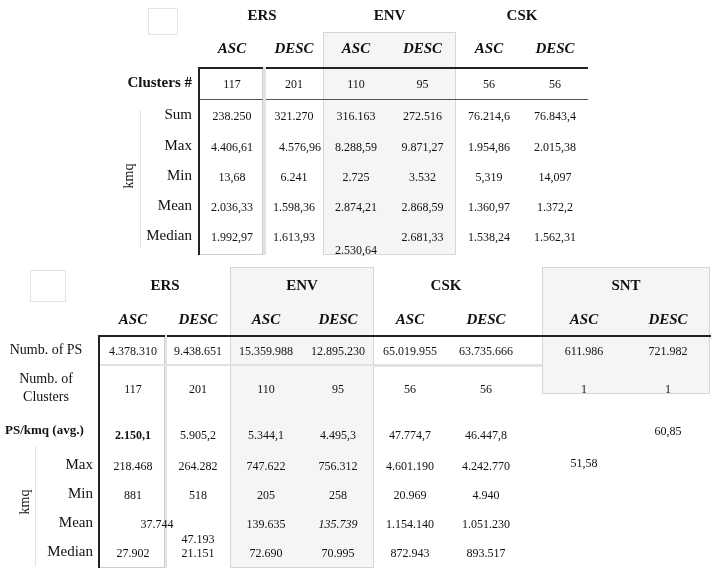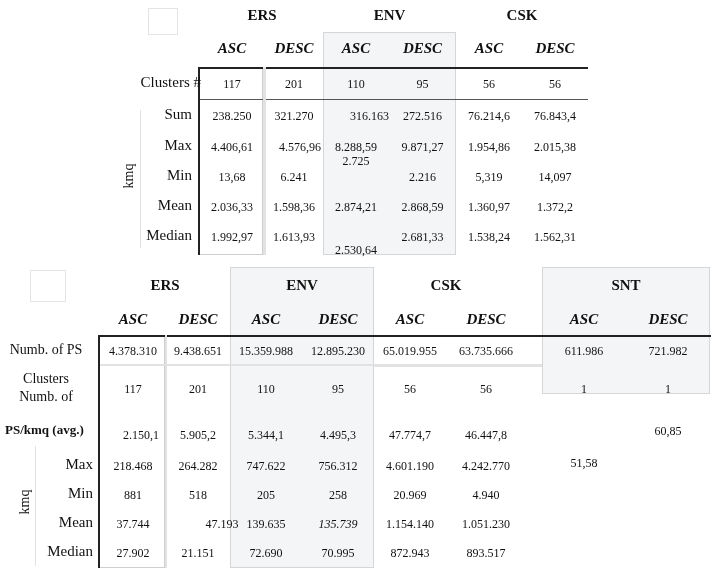--- a/index.html
+++ b/index.html
@@ -35,55 +35,55 @@
   <div class="sub" style="left:323px;top:40px;width:66px;">ASC</div>
   <div class="sub" style="left:389px;top:40px;width:67px;">DESC</div>
   <div class="sub" style="left:456px;top:40px;width:66px;">ASC</div>
   <div class="sub" style="left:522px;top:40px;width:66px;">DESC</div>
 
   <div class="hline" style="left:199px;top:67px;width:389px;border-top:2px solid #222;"></div>
   <div class="hline" style="left:199px;top:99px;width:389px;border-top:1.5px solid #555;"></div>
   <div class="vline" style="left:198px;top:67px;height:188px;border-left:2px solid #222;"></div>
   <div class="vline" style="left:263px;top:67px;height:188px;border-left:3px solid #e2e2e2;"></div>
 
-  <div class="rowlbl" style="left:109px;top:74px;width:92px;font-weight:normal;">Clusters #</div>
+  <div class="rowlbl" style="left:100px;top:74px;width:92px;font-weight:bold;">Clusters #</div>
   <div class="cell" style="left:200px;top:77px;width:64px;">117</div>
   <div class="cell" style="left:264px;top:77px;width:60px;">201</div>
   <div class="cell" style="left:323px;top:77px;width:66px;">110</div>
   <div class="cell" style="left:389px;top:77px;width:67px;">95</div>
   <div class="cell" style="left:456px;top:77px;width:66px;">56</div>
   <div class="cell" style="left:522px;top:77px;width:66px;">56</div>
 
   <div class="vline" style="left:140px;top:110px;height:138px;border-left:1px solid #e2e2e2;"></div>
   <div class="vert" style="left:109px;top:168px;width:40px;text-align:center;">kmq</div>
 
   <div>
     <div class="rowlbl" style="left:100px;top:106px;width:92px;">Sum</div>
     <div class="cell" style="left:200px;top:109px;width:64px;">238.250</div>
     <div class="cell" style="left:264px;top:109px;width:60px;">321.270</div>
-    <div class="cell" style="left:323px;top:109px;width:66px;text-align:right;">316.163</div>
+    <div class="cell" style="left:323px;top:109px;width:66px;">316.163</div>
     <div class="cell" style="left:389px;top:109px;width:67px;">272.516</div>
     <div class="cell" style="left:456px;top:109px;width:66px;">76.214,6</div>
     <div class="cell" style="left:522px;top:109px;width:66px;">76.843,4</div>
   </div>
   <div>
     <div class="rowlbl" style="left:100px;top:137px;width:92px;">Max</div>
     <div class="cell" style="left:200px;top:140px;width:64px;">4.406,61</div>
     <div class="cell" style="left:264px;top:140px;width:72px;">4.576,96</div>
     <div class="cell" style="left:323px;top:140px;width:66px;">8.288,59</div>
     <div class="cell" style="left:389px;top:140px;width:67px;">9.871,27</div>
     <div class="cell" style="left:456px;top:140px;width:66px;">1.954,86</div>
     <div class="cell" style="left:522px;top:140px;width:66px;">2.015,38</div>
   </div>
   <div>
     <div class="rowlbl" style="left:100px;top:167px;width:92px;">Min</div>
     <div class="cell" style="left:200px;top:170px;width:64px;">13,68</div>
     <div class="cell" style="left:264px;top:170px;width:60px;">6.241</div>
-    <div class="cell" style="left:323px;top:154px;width:66px;">2.725</div>
-    <div class="cell" style="left:389px;top:170px;width:67px;">2.216</div>
+    <div class="cell" style="left:323px;top:170px;width:66px;">2.725</div>
+    <div class="cell" style="left:389px;top:170px;width:67px;">3.532</div>
     <div class="cell" style="left:456px;top:170px;width:66px;">5,319</div>
     <div class="cell" style="left:522px;top:170px;width:66px;">14,097</div>
   </div>
   <div>
     <div class="rowlbl" style="left:100px;top:197px;width:92px;">Mean</div>
     <div class="cell" style="left:200px;top:200px;width:64px;">2.036,33</div>
     <div class="cell" style="left:264px;top:200px;width:60px;">1.598,36</div>
     <div class="cell" style="left:323px;top:200px;width:66px;">2.874,21</div>
     <div class="cell" style="left:389px;top:200px;width:67px;">2.868,59</div>
     <div class="cell" style="left:456px;top:200px;width:66px;">1.360,97</div>
@@ -132,34 +132,34 @@
   <div class="cell" style="left:100px;top:344px;width:66px;">4.378.310</div>
   <div class="cell" style="left:166px;top:344px;width:64px;">9.438.651</div>
   <div class="cell" style="left:230px;top:344px;width:72px;">15.359.988</div>
   <div class="cell" style="left:302px;top:344px;width:72px;">12.895.230</div>
   <div class="cell" style="left:374px;top:344px;width:72px;">65.019.955</div>
   <div class="cell" style="left:446px;top:344px;width:80px;">63.735.666</div>
   <div class="cell" style="left:542px;top:344px;width:84px;">611.986</div>
   <div class="cell" style="left:626px;top:344px;width:84px;">721.982</div>
 
   <div class="rowlbl" style="left:0px;top:370px;width:92px;font-size:14px;text-align:center;line-height:18px;">
+    <div>Numb. of</div>
     <div>Clusters</div>
-    <div>Numb. of</div>
   </div>
   <div class="cell" style="left:100px;top:382px;width:66px;">117</div>
   <div class="cell" style="left:166px;top:382px;width:64px;">201</div>
   <div class="cell" style="left:230px;top:382px;width:72px;">110</div>
   <div class="cell" style="left:302px;top:382px;width:72px;">95</div>
   <div class="cell" style="left:374px;top:382px;width:72px;">56</div>
   <div class="cell" style="left:446px;top:382px;width:80px;">56</div>
   <div class="cell" style="left:542px;top:382px;width:84px;">1</div>
   <div class="cell" style="left:626px;top:382px;width:84px;">1</div>
 
   <div class="abs" style="left:5px;top:422px;width:95px;font-size:13px;font-weight:bold;">PS/kmq (avg.)</div>
-  <div class="cell" style="left:108px;top:428px;width:66px;">2.150,1</div>
+  <div class="cell" style="left:100px;top:428px;width:66px;font-weight:bold;">2.150,1</div>
   <div class="cell" style="left:166px;top:428px;width:64px;">5.905,2</div>
   <div class="cell" style="left:230px;top:428px;width:72px;">5.344,1</div>
   <div class="cell" style="left:302px;top:428px;width:72px;">4.495,3</div>
   <div class="cell" style="left:374px;top:428px;width:72px;">47.774,7</div>
   <div class="cell" style="left:446px;top:428px;width:80px;">46.447,8</div>
   <div class="cell" style="left:542px;top:424px;width:84px;margin-top:32px;">51,58</div>
   <div class="cell" style="left:626px;top:424px;width:84px;">60,85</div>
 
   <div class="vline" style="left:35px;top:446px;height:120px;border-left:1px solid #e2e2e2;"></div>
   <div class="vert" style="left:5px;top:494px;width:40px;text-align:center;">kmq</div>
@@ -177,22 +177,22 @@
     <div class="rowlbl" style="left:0px;top:485px;width:93px;">Min</div>
     <div class="cell" style="left:100px;top:488px;width:66px;">881</div>
     <div class="cell" style="left:166px;top:488px;width:64px;">518</div>
     <div class="cell" style="left:230px;top:488px;width:72px;">205</div>
     <div class="cell" style="left:302px;top:488px;width:72px;">258</div>
     <div class="cell" style="left:374px;top:488px;width:72px;">20.969</div>
     <div class="cell" style="left:446px;top:488px;width:80px;">4.940</div>
   </div>
   <div>
     <div class="rowlbl" style="left:0px;top:514px;width:93px;">Mean</div>
-    <div class="cell" style="left:100px;top:517px;width:66px;">37.744</div>
-    <div class="cell" style="left:166px;top:517px;width:64px;padding-left:24px;">47.193</div>
+    <div class="cell" style="left:100px;top:517px;width:66px;padding-left:24px;">37.744</div>
+    <div class="cell" style="left:166px;top:532px;width:64px;">47.193</div>
     <div class="cell" style="left:230px;top:517px;width:72px;">139.635</div>
     <div class="cell" style="left:302px;top:517px;width:72px;font-style:italic;">135.739</div>
     <div class="cell" style="left:374px;top:517px;width:72px;">1.154.140</div>
     <div class="cell" style="left:446px;top:517px;width:80px;">1.051.230</div>
   </div>
   <div>
     <div class="rowlbl" style="left:0px;top:543px;width:93px;">Median</div>
     <div class="cell" style="left:100px;top:546px;width:66px;">27.902</div>
     <div class="cell" style="left:166px;top:546px;width:64px;">21.151</div>
     <div class="cell" style="left:230px;top:546px;width:72px;">72.690</div>

